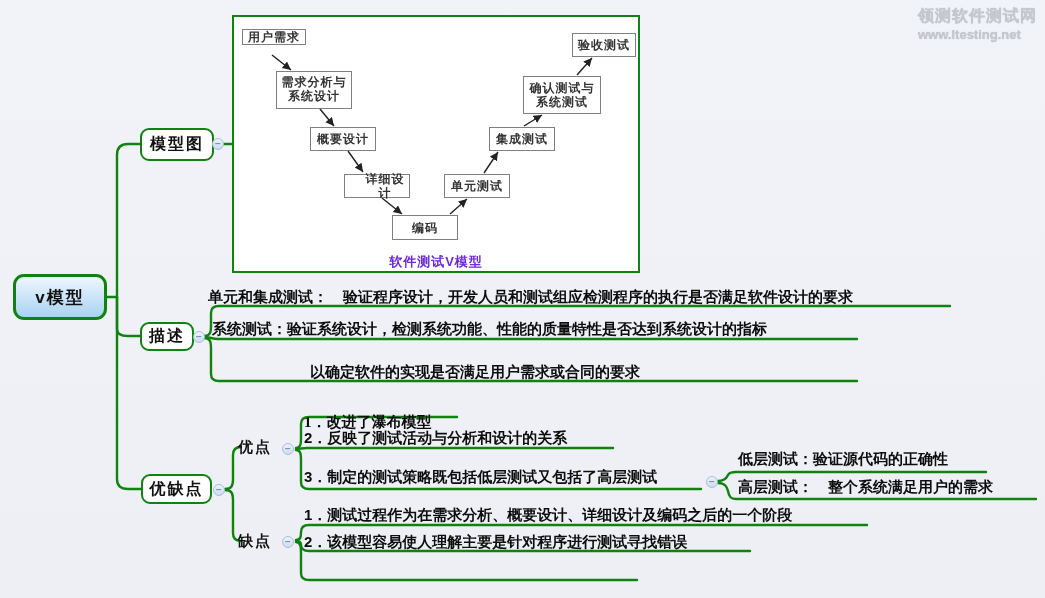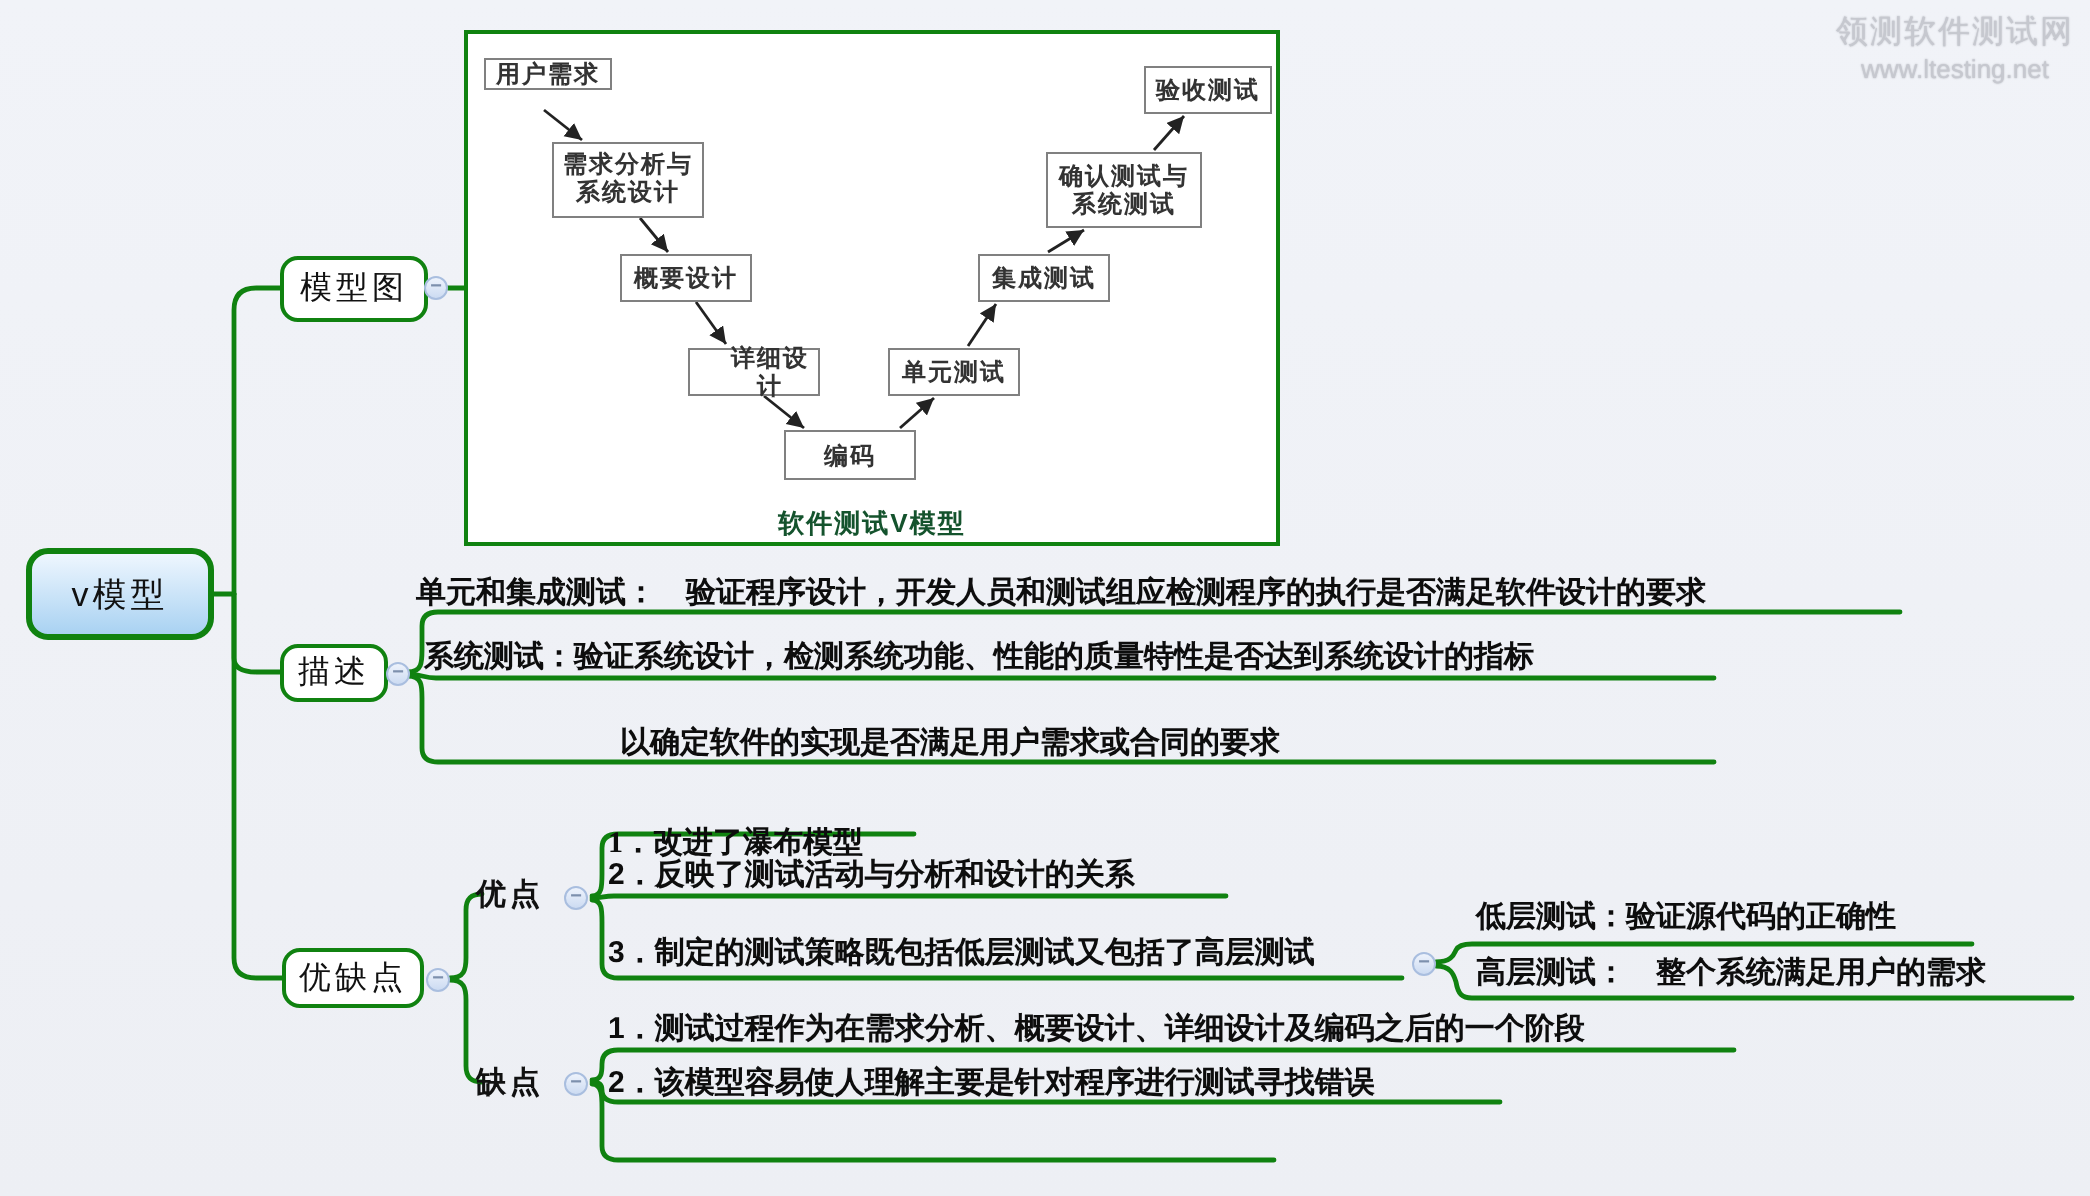--- a/index.html
+++ b/index.html
@@ -8,21 +8,21 @@
     background:linear-gradient(180deg,#f1f3f8 0%,#edeff4 100%);
     font-family:"Liberation Sans","DejaVu Sans",sans-serif;
     color:#111;
   }
   .canvas{position:absolute;inset:0;}
   svg.lines{position:absolute;left:0;top:0;pointer-events:none;}
   .node{
     position:absolute;box-sizing:border-box;
     border:2px solid #108210;border-radius:9px;background:#fff;
     display:flex;align-items:center;justify-content:center;
-    font-weight:normal;letter-spacing:2px;text-align:center;
+    font-weight:bold;letter-spacing:2px;text-align:center;
   }
   .root{
     background:linear-gradient(180deg,#eef6fe 0%,#cfe6f9 45%,#a9d2f2 100%);
     border-width:3px;border-radius:11px;font-size:17px;
   }
   .collapse{
     position:absolute;width:12px;height:12px;border-radius:50%;
     background:linear-gradient(180deg,#eef3fc,#ccdbf2);
     border:1px solid #a9bedf;box-sizing:border-box;
     color:#7d90ad;font-size:10px;line-height:9px;text-align:center;
@@ -38,25 +38,25 @@
     background:#fff;border:2px solid #108210;box-sizing:border-box;
   }
   .dbox{
     position:absolute;box-sizing:border-box;border:1px solid #808080;
     background:#fff;display:flex;align-items:center;justify-content:center;
     font-size:12px;font-weight:bold;color:#333;text-align:center;
     white-space:pre-line;line-height:14px;letter-spacing:1px;
   }
   .caption{
     position:absolute;left:0;right:0;top:236px;text-align:center;
-    font-size:13px;font-weight:bold;color:#14532d;letter-spacing:1px;
+    font-size:13px;font-weight:bold;color:#6d28d9;letter-spacing:1px;
   }
   .watermark{
-    position:absolute;top:6px;right:8px;text-align:center;
-    color:#c6c8cf;font-weight:normal;
+    position:absolute;top:6px;right:8px;text-align:left;
+    color:#c6c8cf;font-weight:bold;
     text-shadow:0 0 1px #b2b4bb;
   }
   .watermark .w1{font-size:16px;letter-spacing:1px;}
   .watermark .w2{font-size:13px;}
 </style>
 </head>
 <body>
 
 <div class="canvas">
 

